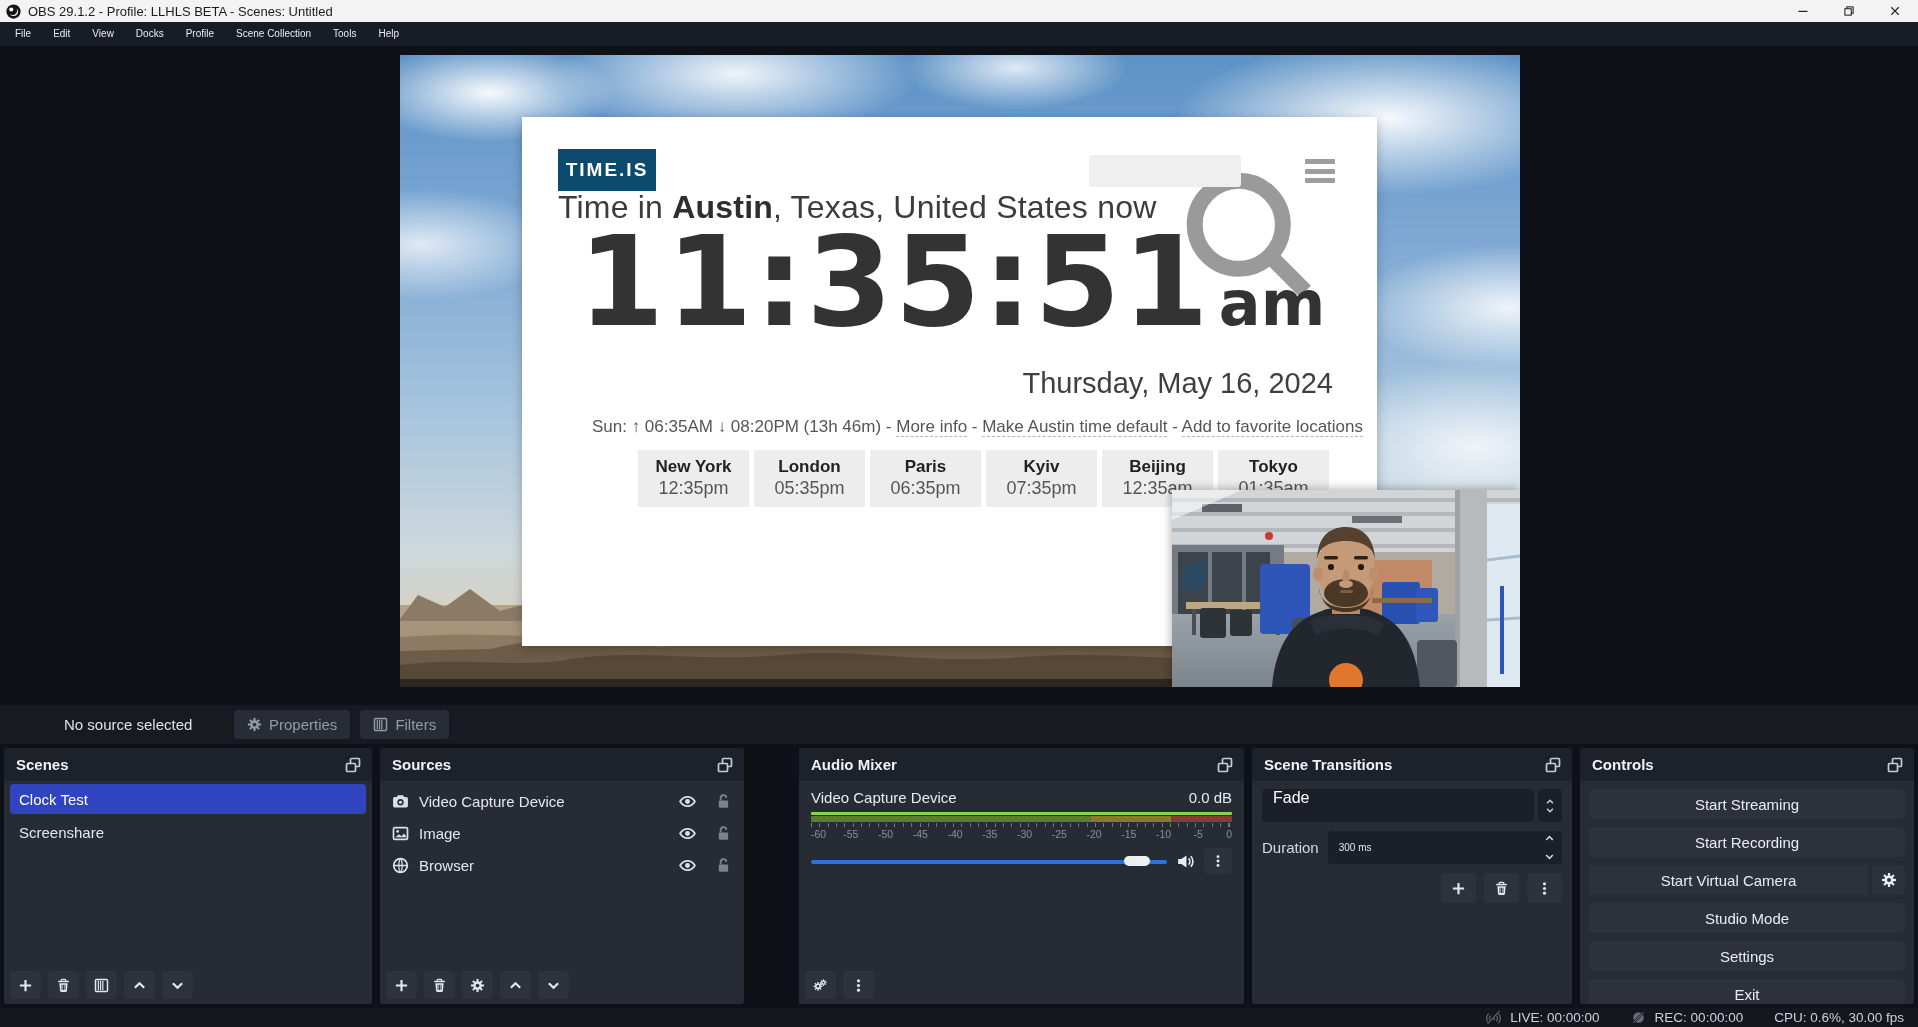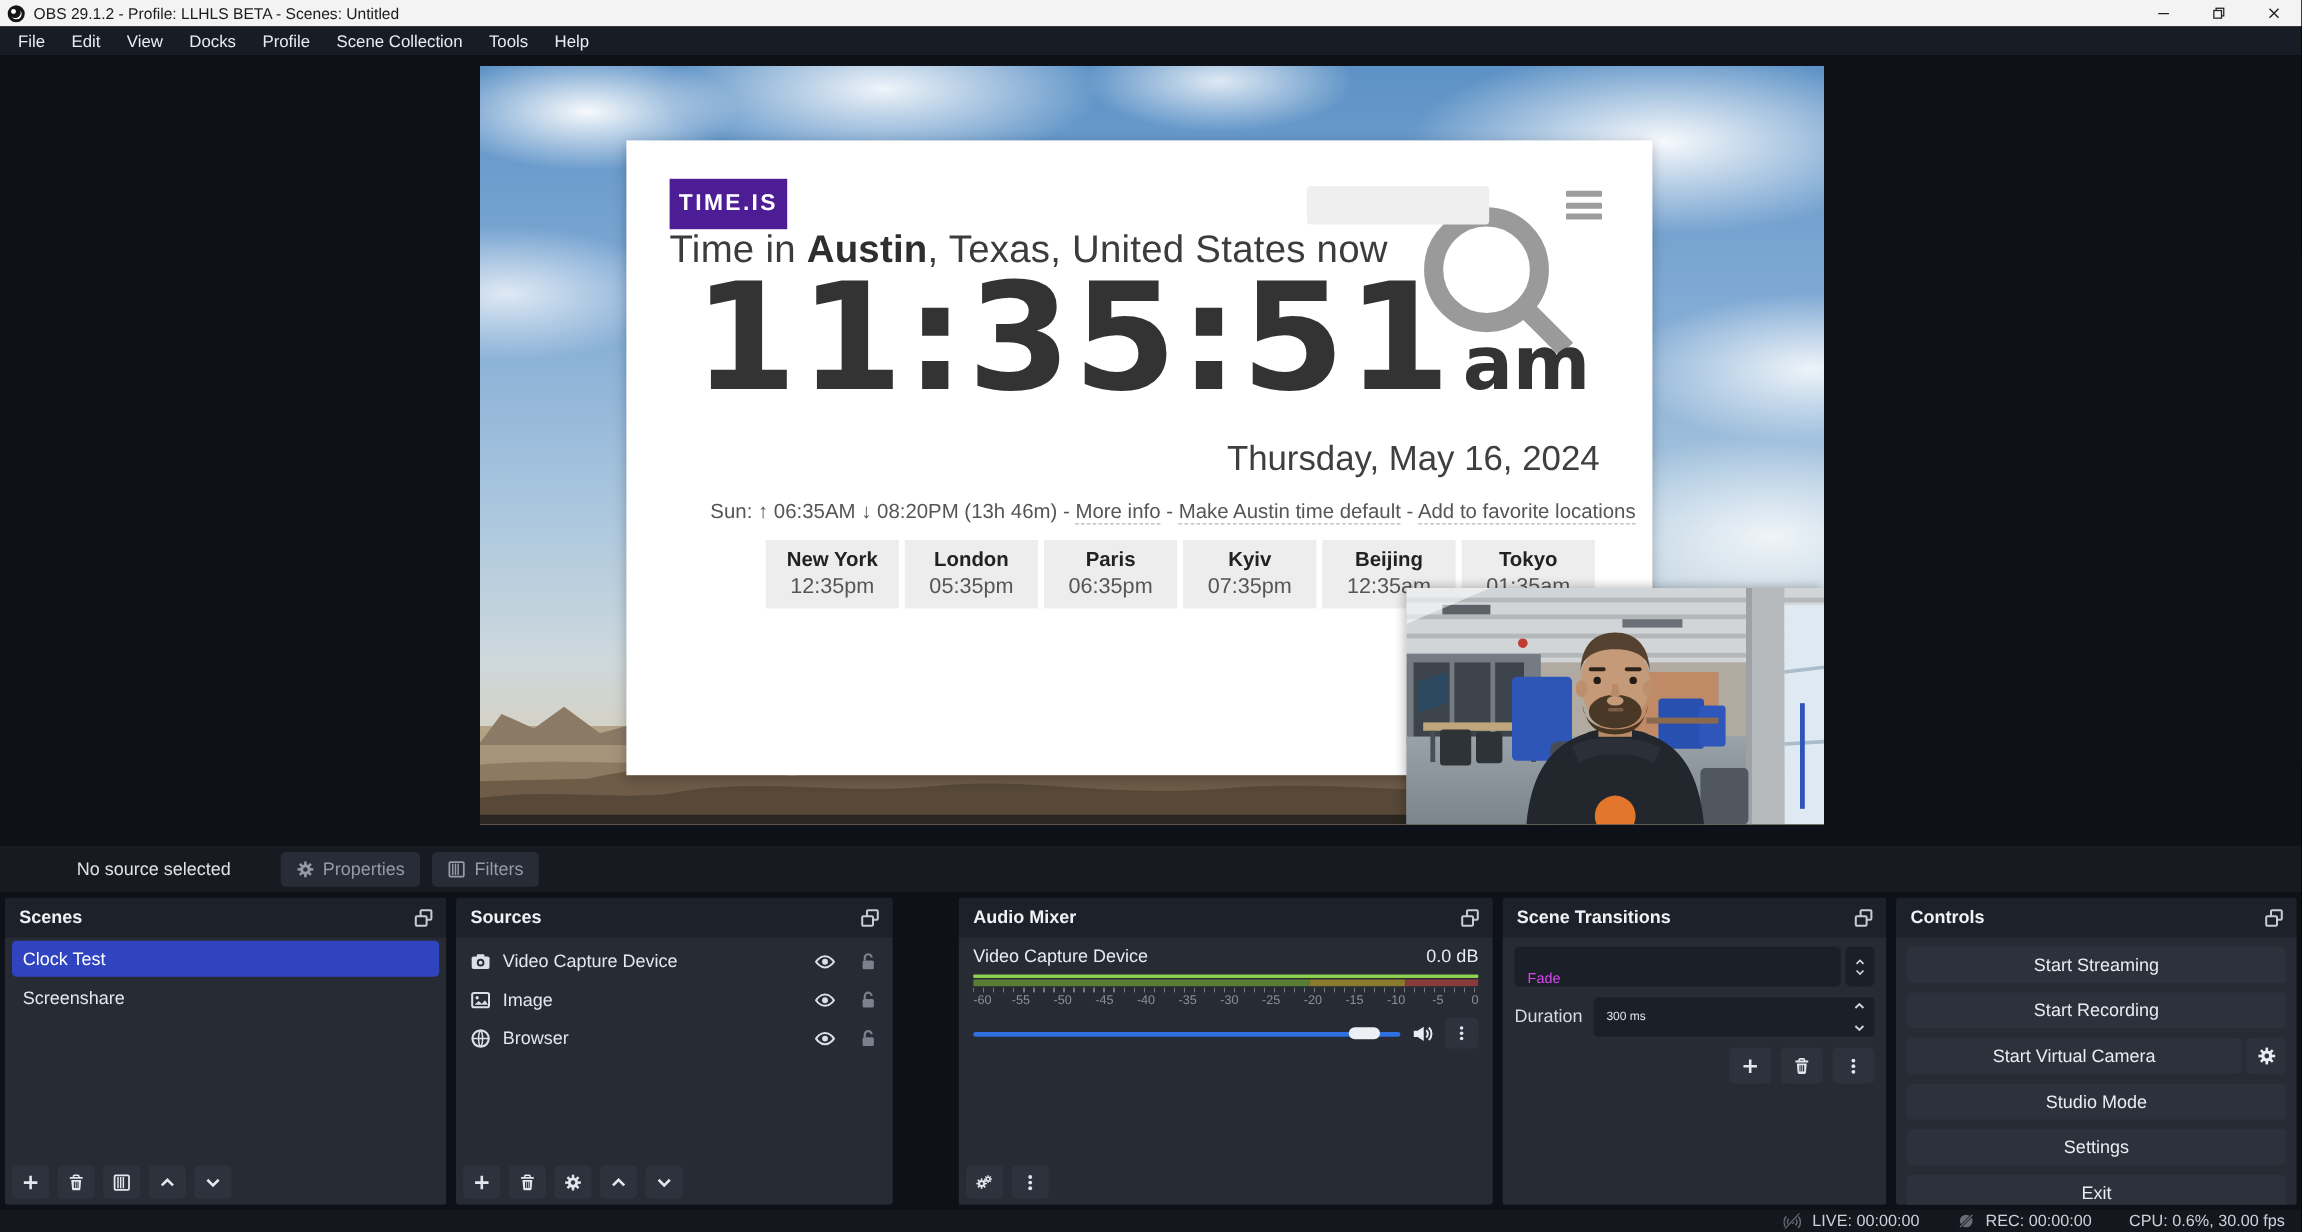--- a/index.html
+++ b/index.html
@@ -16,21 +16,21 @@
     color:#1b1b1b; font-size:13px;
   }
   .obs-logo { width:15px; height:15px; margin-right:7px; display:inline-flex; }
   .win-controls { margin-left:auto; display:flex; height:22px; }
   .win-btn { width:46px; height:22px; display:flex; align-items:center; justify-content:center; color:#222; background:transparent; border:none; }
   .win-btn svg { width:12px; height:12px; }
   
   .menubar {
     position:absolute; top:22px; left:0; right:0; height:24px;
     background:#181c24; display:flex; align-items:center; padding-left:4px;
-    color:#e9ecf1; font-size:14px;
+    color:#e9ecf1; font-size:10px;
   }
   .menu-item { padding:0 11px; line-height:24px; cursor:default; }
   
   .workspace { position:absolute; top:46px; left:0; right:0; height:659px; background:#0e1117; }
   .canvas { position:absolute; left:400px; top:9px; width:1120px; height:632px; overflow:hidden;
     background:linear-gradient(180deg,#5d92c6 0%,#7fa9d4 30%,#a9c6de 58%,#cdd8dd 78%,#d8cfba 92%,#c9b896 100%); }
   .clouds { position:absolute; inset:0;
     background-image:
       radial-gradient(180px 70px at 8% 6%, rgba(255,255,255,.95) 0%, rgba(255,255,255,0) 70%),
       radial-gradient(260px 90px at 30% 3%, rgba(255,255,255,.9) 0%, rgba(255,255,255,0) 70%),
@@ -128,21 +128,21 @@
   .vol-row { display:flex; align-items:center; margin:8px 12px 0; gap:9px; }
   .vol-slider { position:relative; flex:1; height:12px; cursor:pointer; }
   .vol-track { position:absolute; top:5px; left:0; right:0; height:4px; border-radius:2px; background:#2f6fe0; }
   .vol-handle { position:absolute; top:1px; left:88%; width:26px; height:10px; border-radius:5px; background:#eceff3; }
   .spk { width:19px; height:19px; color:#e8ebf0; background:none; border:none; padding:0; }
   .kebab-btn { width:28px; height:26px; background:#2d323d; border:none; border-radius:4px; color:#e3e6ec; display:flex; align-items:center; justify-content:center; }
   .kebab-btn svg { width:14px; height:14px; }
   
   .tr-body { padding:8px 10px; }
   .tr-row1 { display:flex; gap:4px; }
-  .tr-select { flex:1; height:33px; background:#1b1f27; border-radius:4px; display:flex; align-items:flex-end; padding:0 11px; color:#d946ef; font-size:12px; cursor:pointer; }
+  .tr-select { flex:1; height:33px; background:#1b1f27; border-radius:4px; display:flex; align-items:flex-start; padding:0 11px; color:#ffffff; font-size:16px; cursor:pointer; }
   .tr-spin { width:24px; height:33px; background:#1b1f27; border-radius:4px; display:flex; flex-direction:column; align-items:center; justify-content:center; gap:2px; color:#cfd4dc; cursor:pointer; }
   .tr-spin svg { width:10px; height:7px; }
   .tr-row2 { display:flex; align-items:center; margin-top:9px; gap:9px; }
   .tr-dur-label { color:#d6dae1; font-size:15px; }
   .tr-durbox { flex:1; height:33px; background:#1b1f27; border-radius:4px; position:relative; display:flex; align-items:center; padding:0 11px; color:#e4e7ec; font-size:10px; }
   .tr-durbox .chevs { position:absolute; right:7px; top:3px; bottom:3px; display:flex; flex-direction:column; justify-content:space-between; color:#cfd4dc; }
   .tr-durbox .chevs svg { width:11px; height:8px; }
   .tr-row3 { display:flex; justify-content:flex-end; gap:8px; margin-top:9px; }
   .tr-row3 .ico-btn { width:35px; height:30px; }
   
@@ -316,21 +316,21 @@
           <path d="M0 42 L18 18 L45 30 L70 12 L100 34 L130 26 L150 44 L0 44 Z" fill="#8a7a66"></path>
           <path d="M0 44 L150 44 L150 60 L0 60 Z" fill="#a5937a"></path>
           <path d="M0 60 C120 52 220 70 330 58 C430 48 470 66 560 60 C660 54 720 70 820 62 C920 55 1000 70 1120 60 L1120 110 L0 110 Z" fill="#8d7a62"></path>
           <path d="M90 72 C150 58 200 58 260 70 C320 60 360 74 420 64 C480 56 540 72 600 66 C680 58 760 74 860 64 C950 57 1030 72 1120 66 L1120 110 L0 110 L0 74 Z" fill="#6e5c48"></path>
           <path d="M160 84 C230 70 300 86 380 78 C460 70 520 88 620 80 C720 72 820 90 920 80 C1010 72 1070 84 1120 80 L1120 110 L0 110 L0 88 C60 80 110 90 160 84 Z" fill="#574838"></path>
           <rect x="0" y="102" width="1120" height="8" fill="#2c2620"></rect>
         </svg>
       </div>
 
       <div class="timeis">
-        <div class="ti-logo" style="background:#4c1d95;">TIME.IS</div>
+        <div class="ti-logo" style="background:#0c4a6e;">TIME.IS</div>
         <span class="ti-search-ic"><svg>
               <use href="#i-search"></use>
             </svg></span>
         <input class="ti-search" value="" style="">
         <button class="ti-burger">
             <span></span>
             <span></span>
             <span></span>
           </button>
 

